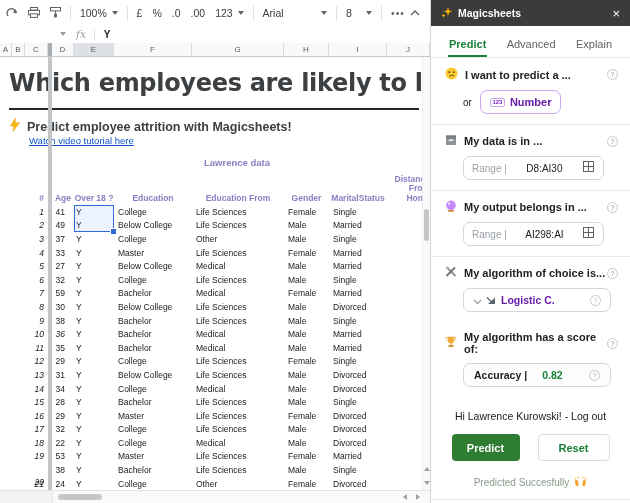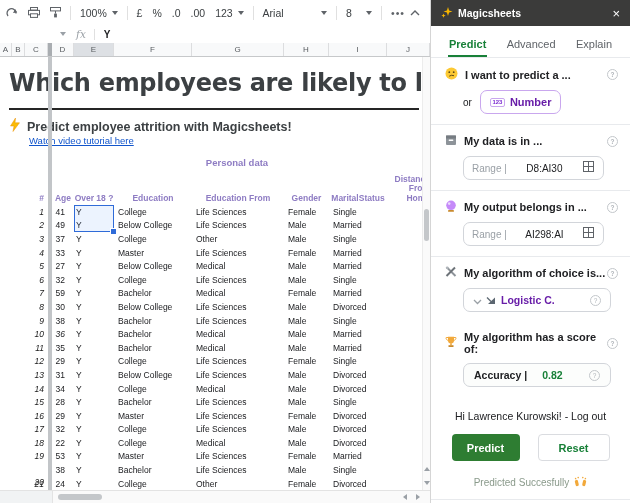--- a/index.html
+++ b/index.html
@@ -207,21 +207,21 @@
     </div>
     <div class="subtitle">
       <span>
         <svg width="10" height="14">
             <polygon points="5.5,0 0.5,8 4,8 3,13.5 9.5,4.8 5,4.8" fill="#fbbc04" stroke="#e8930c" stroke-width="0.5"></polygon>
           </svg>
       </span>
       <span>Predict employee attrition with Magicsheets!</span>
     </div>
     <a class="tutorial">Watch video tutorial here</a>
-    <div class="group-head">Personal data</div>
+    <div class="group-head">Lawrence data</div>
     <div class="thead-row" style="align-items: flex-end;">
         <div class="cell-spacer" style="width: 25px;"></div>
         <div class="hc c0" style="width: 23px;">#</div>
         <div class="cell-gap" style="width: 4px;"></div>
         <div class="hc c1" style="width: 22px;">Age</div>
         <div class="hc c2" style="width: 40px;">Over 18 ?</div>
         <div class="hc c3" style="width: 78px;">Education</div>
         <div class="hc c4" style="width: 92px;">Education From</div>
         <div class="hc c5" style="width: 45px;">Gender</div>
         <div class="hc c6" style="width: 58px;">MaritalStatus</div>

